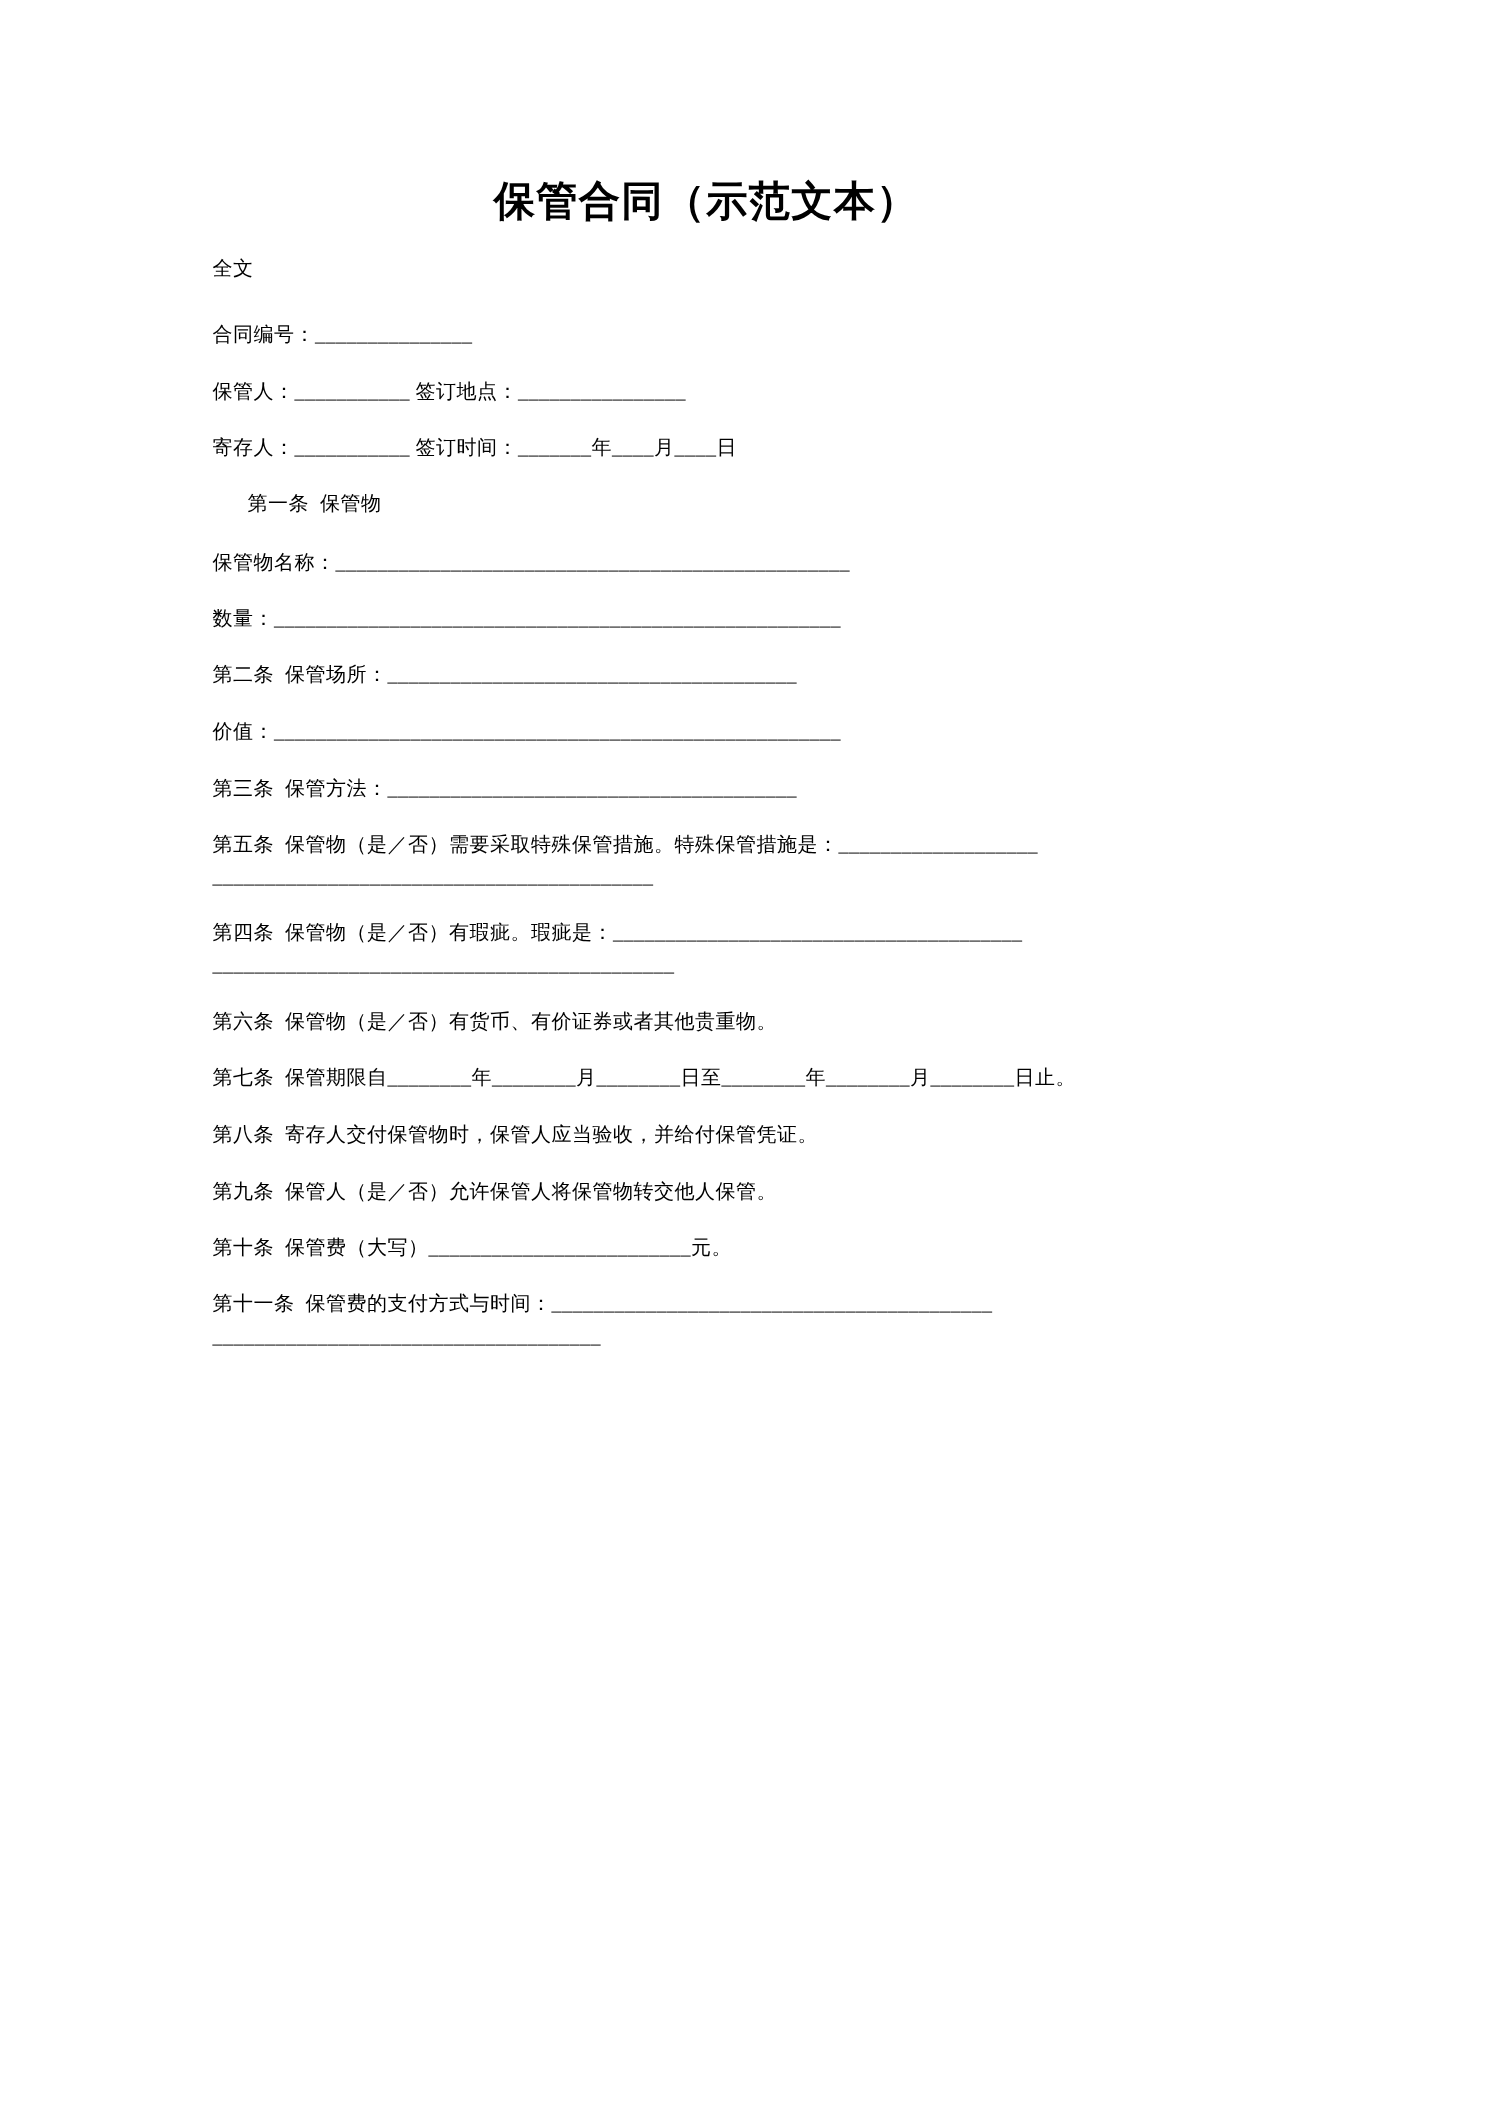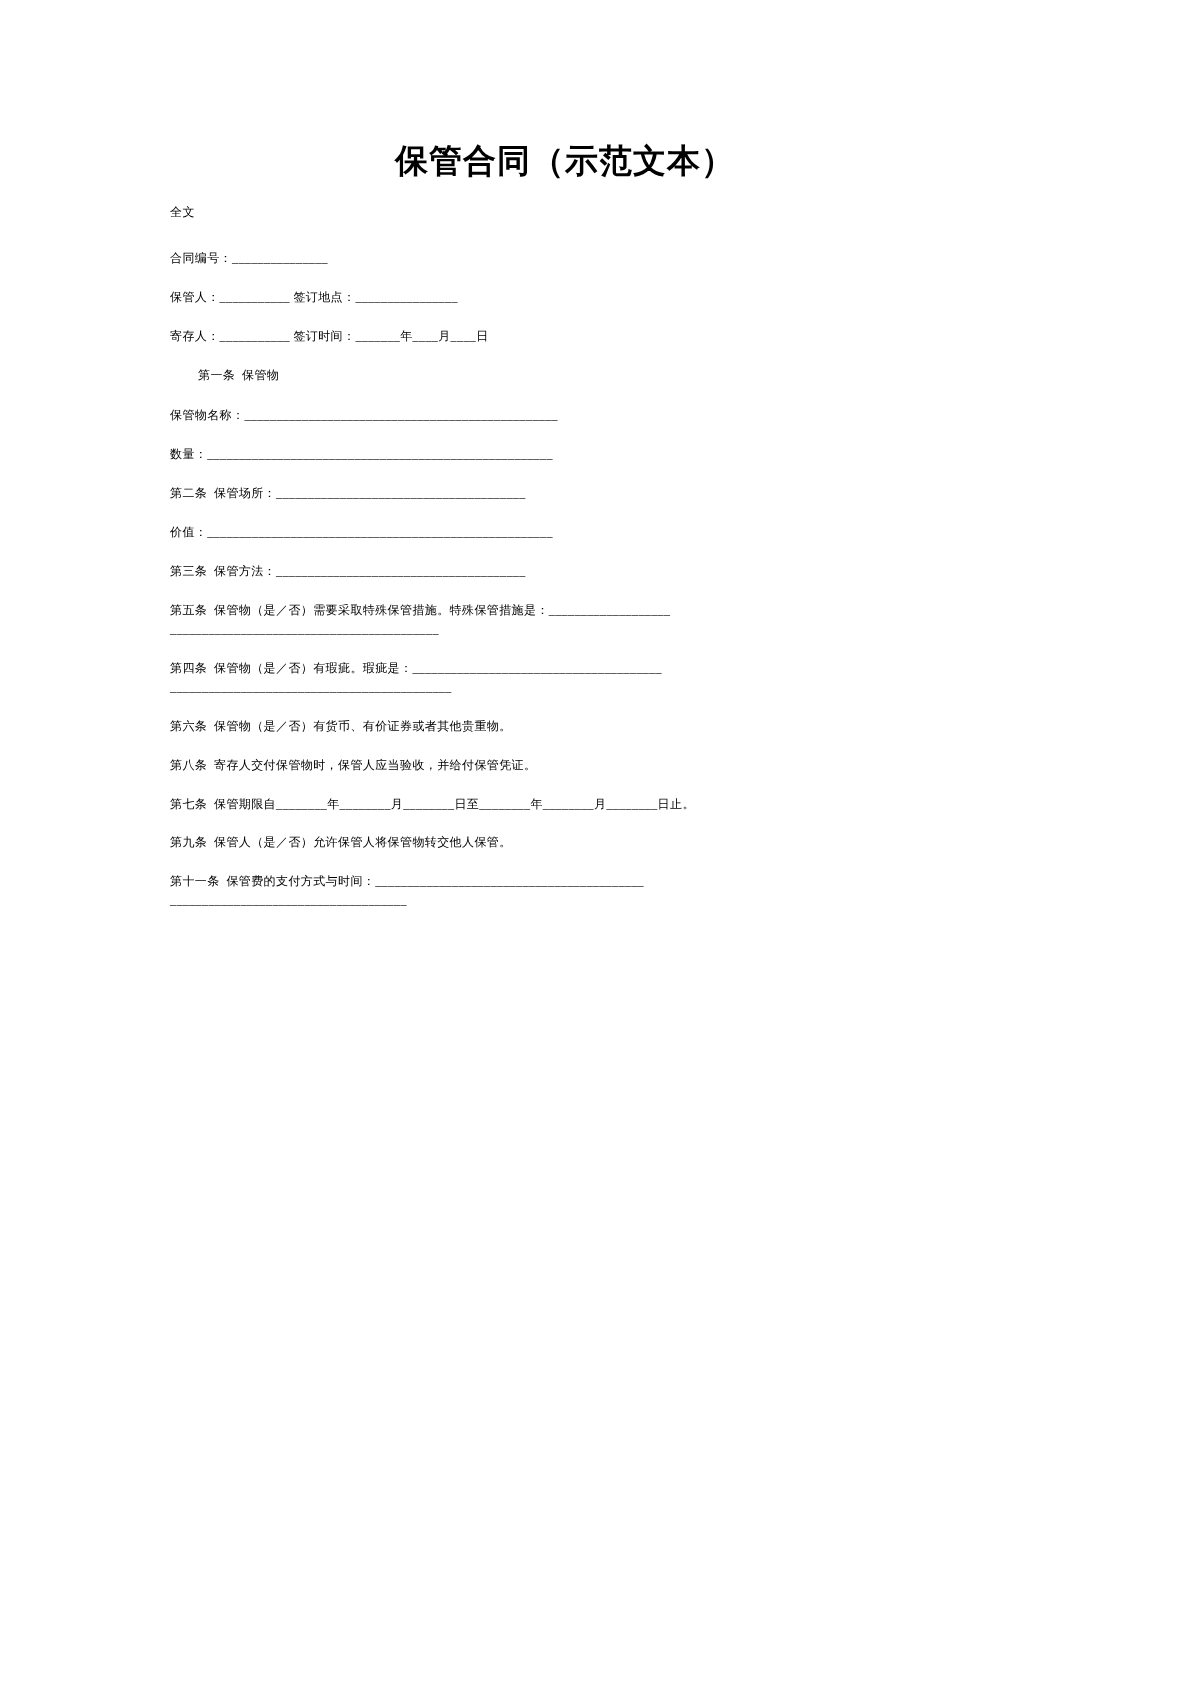--- a/index.html
+++ b/index.html
@@ -29,21 +29,21 @@
   .doc-title {
     font-size: 33px;
     font-weight: bold;
     text-align: center;
     letter-spacing: 1px;
     line-height: 1.25;
     margin: 0 0 22px 0;
     font-family: "Liberation Sans", "DejaVu Sans", sans-serif;
   }
   .para {
-    font-size: 12px;
+    font-size: 16px;
     line-height: 1.58;
     margin: 0 0 20px 0;
     letter-spacing: 0.4px;
     word-break: break-all;
     white-space: pre-wrap;
   }
   .para.fulltext {
     margin-bottom: 27px;
   }
   .para.heading-item {
@@ -81,24 +81,25 @@
     <p class="para">第三条  保管方法：_______________________________________</p>
 
     <p class="para">第五条  保管物（是／否）需要采取特殊保管措施。特殊保管措施是：___________________
 __________________________________________</p>
 
     <p class="para">第四条  保管物（是／否）有瑕疵。瑕疵是：_______________________________________
 ____________________________________________</p>
 
     <p class="para">第六条  保管物（是／否）有货币、有价证券或者其他贵重物。</p>
 
+    <p class="para">第七条  保管期限自________年________月________日至________年________月________日止。</p>
+
     <p class="para">第八条  寄存人交付保管物时，保管人应当验收，并给付保管凭证。</p>
-
-    <p class="para">第七条  保管期限自________年________月________日至________年________月________日止。</p>
 
     <p class="para">第九条  保管人（是／否）允许保管人将保管物转交他人保管。</p>
 
+    <p class="para">第十条  保管费（大写）_________________________元。</p>
 
     <p class="para">第十一条  保管费的支付方式与时间：__________________________________________
 _____________________________________</p>
 
   </div>
 </div>
 
 </body></html>

